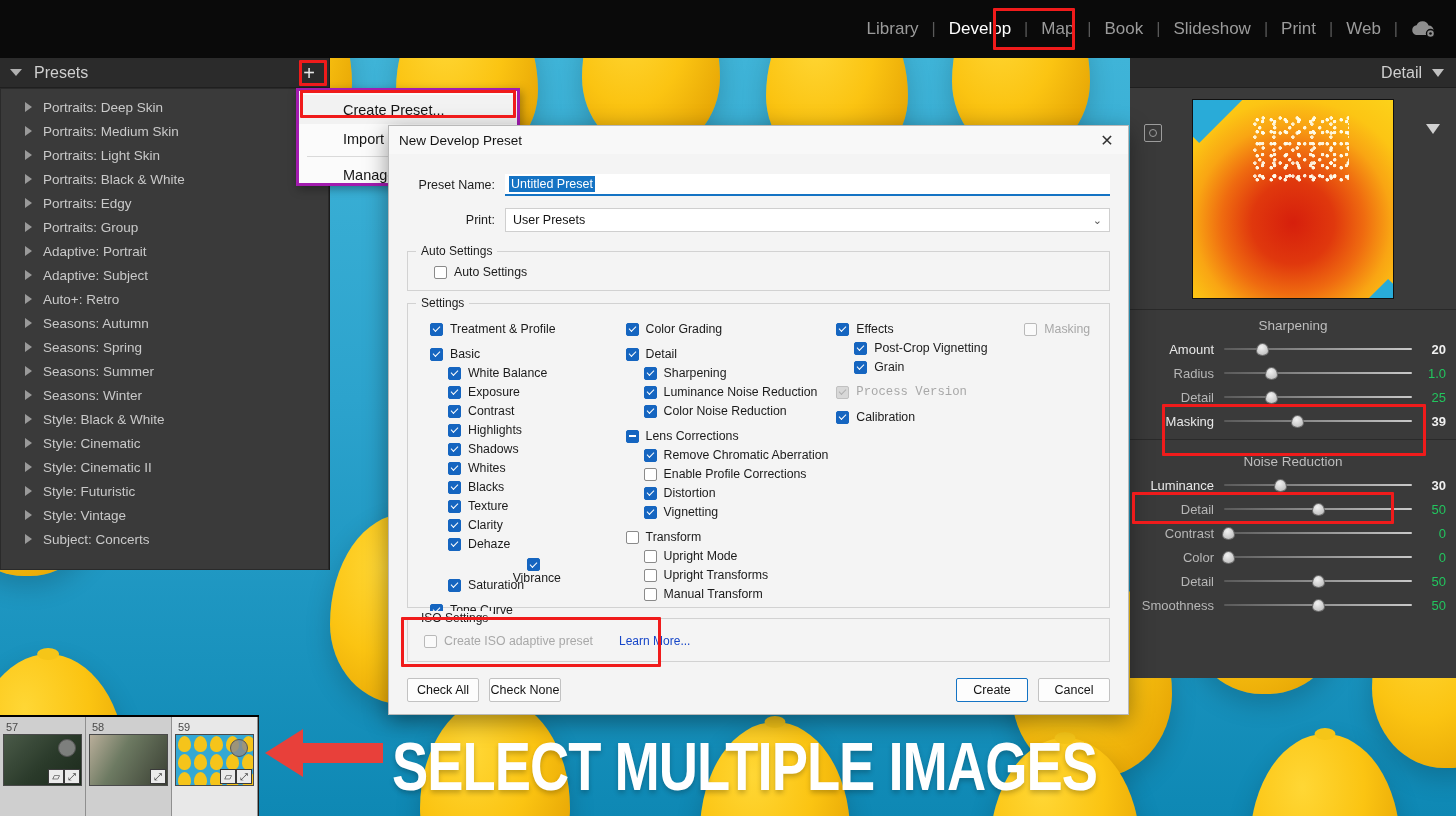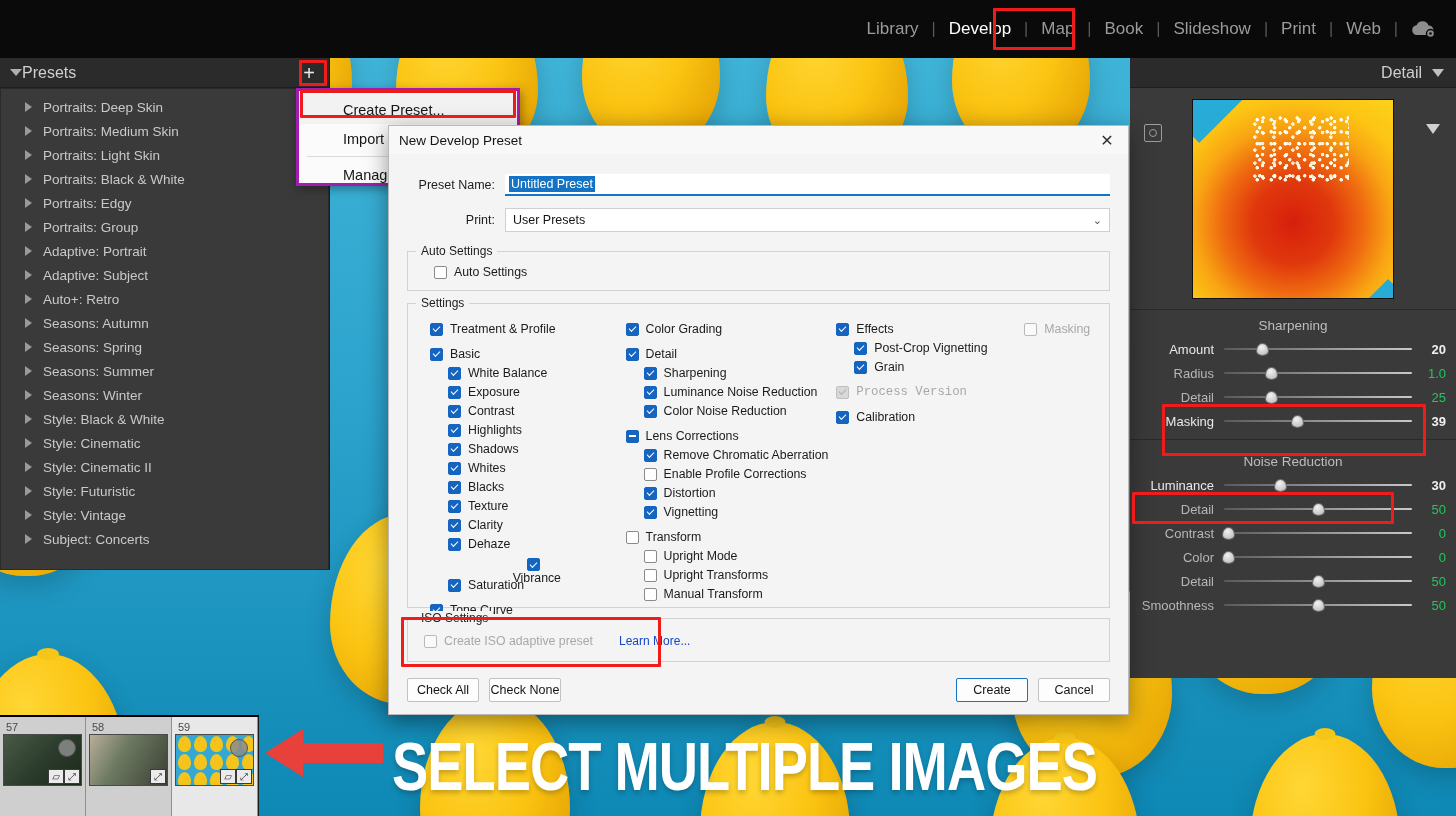--- a/index.html
+++ b/index.html
@@ -89,21 +89,21 @@
     border-bottom: 1px solid #1f1f1f;
     position: relative;
   }
   .tri-left {
     width: 0; height: 0;
     border-left: 6px solid transparent; border-right: 6px solid transparent;
     border-top: 7px solid #b0b0b0;
     margin-left: 10px;
   }
   .panel-title {
-    font-size: 16px; color: #cfcfcf; text-align: center;
+    margin-left: 12px; font-size: 16px; color: #cfcfcf; text-align: center;
   }
   .plus-btn {
     position: absolute; right: 8px; top: 4px;
     width: 24px; height: 22px;
     color: #e8e8e8; font-size: 20px; line-height: 20px;
     display: flex; align-items: center; justify-content: center;
     cursor: pointer;
   }
   .presets-list {
     padding: 6px 0 4px 0;

